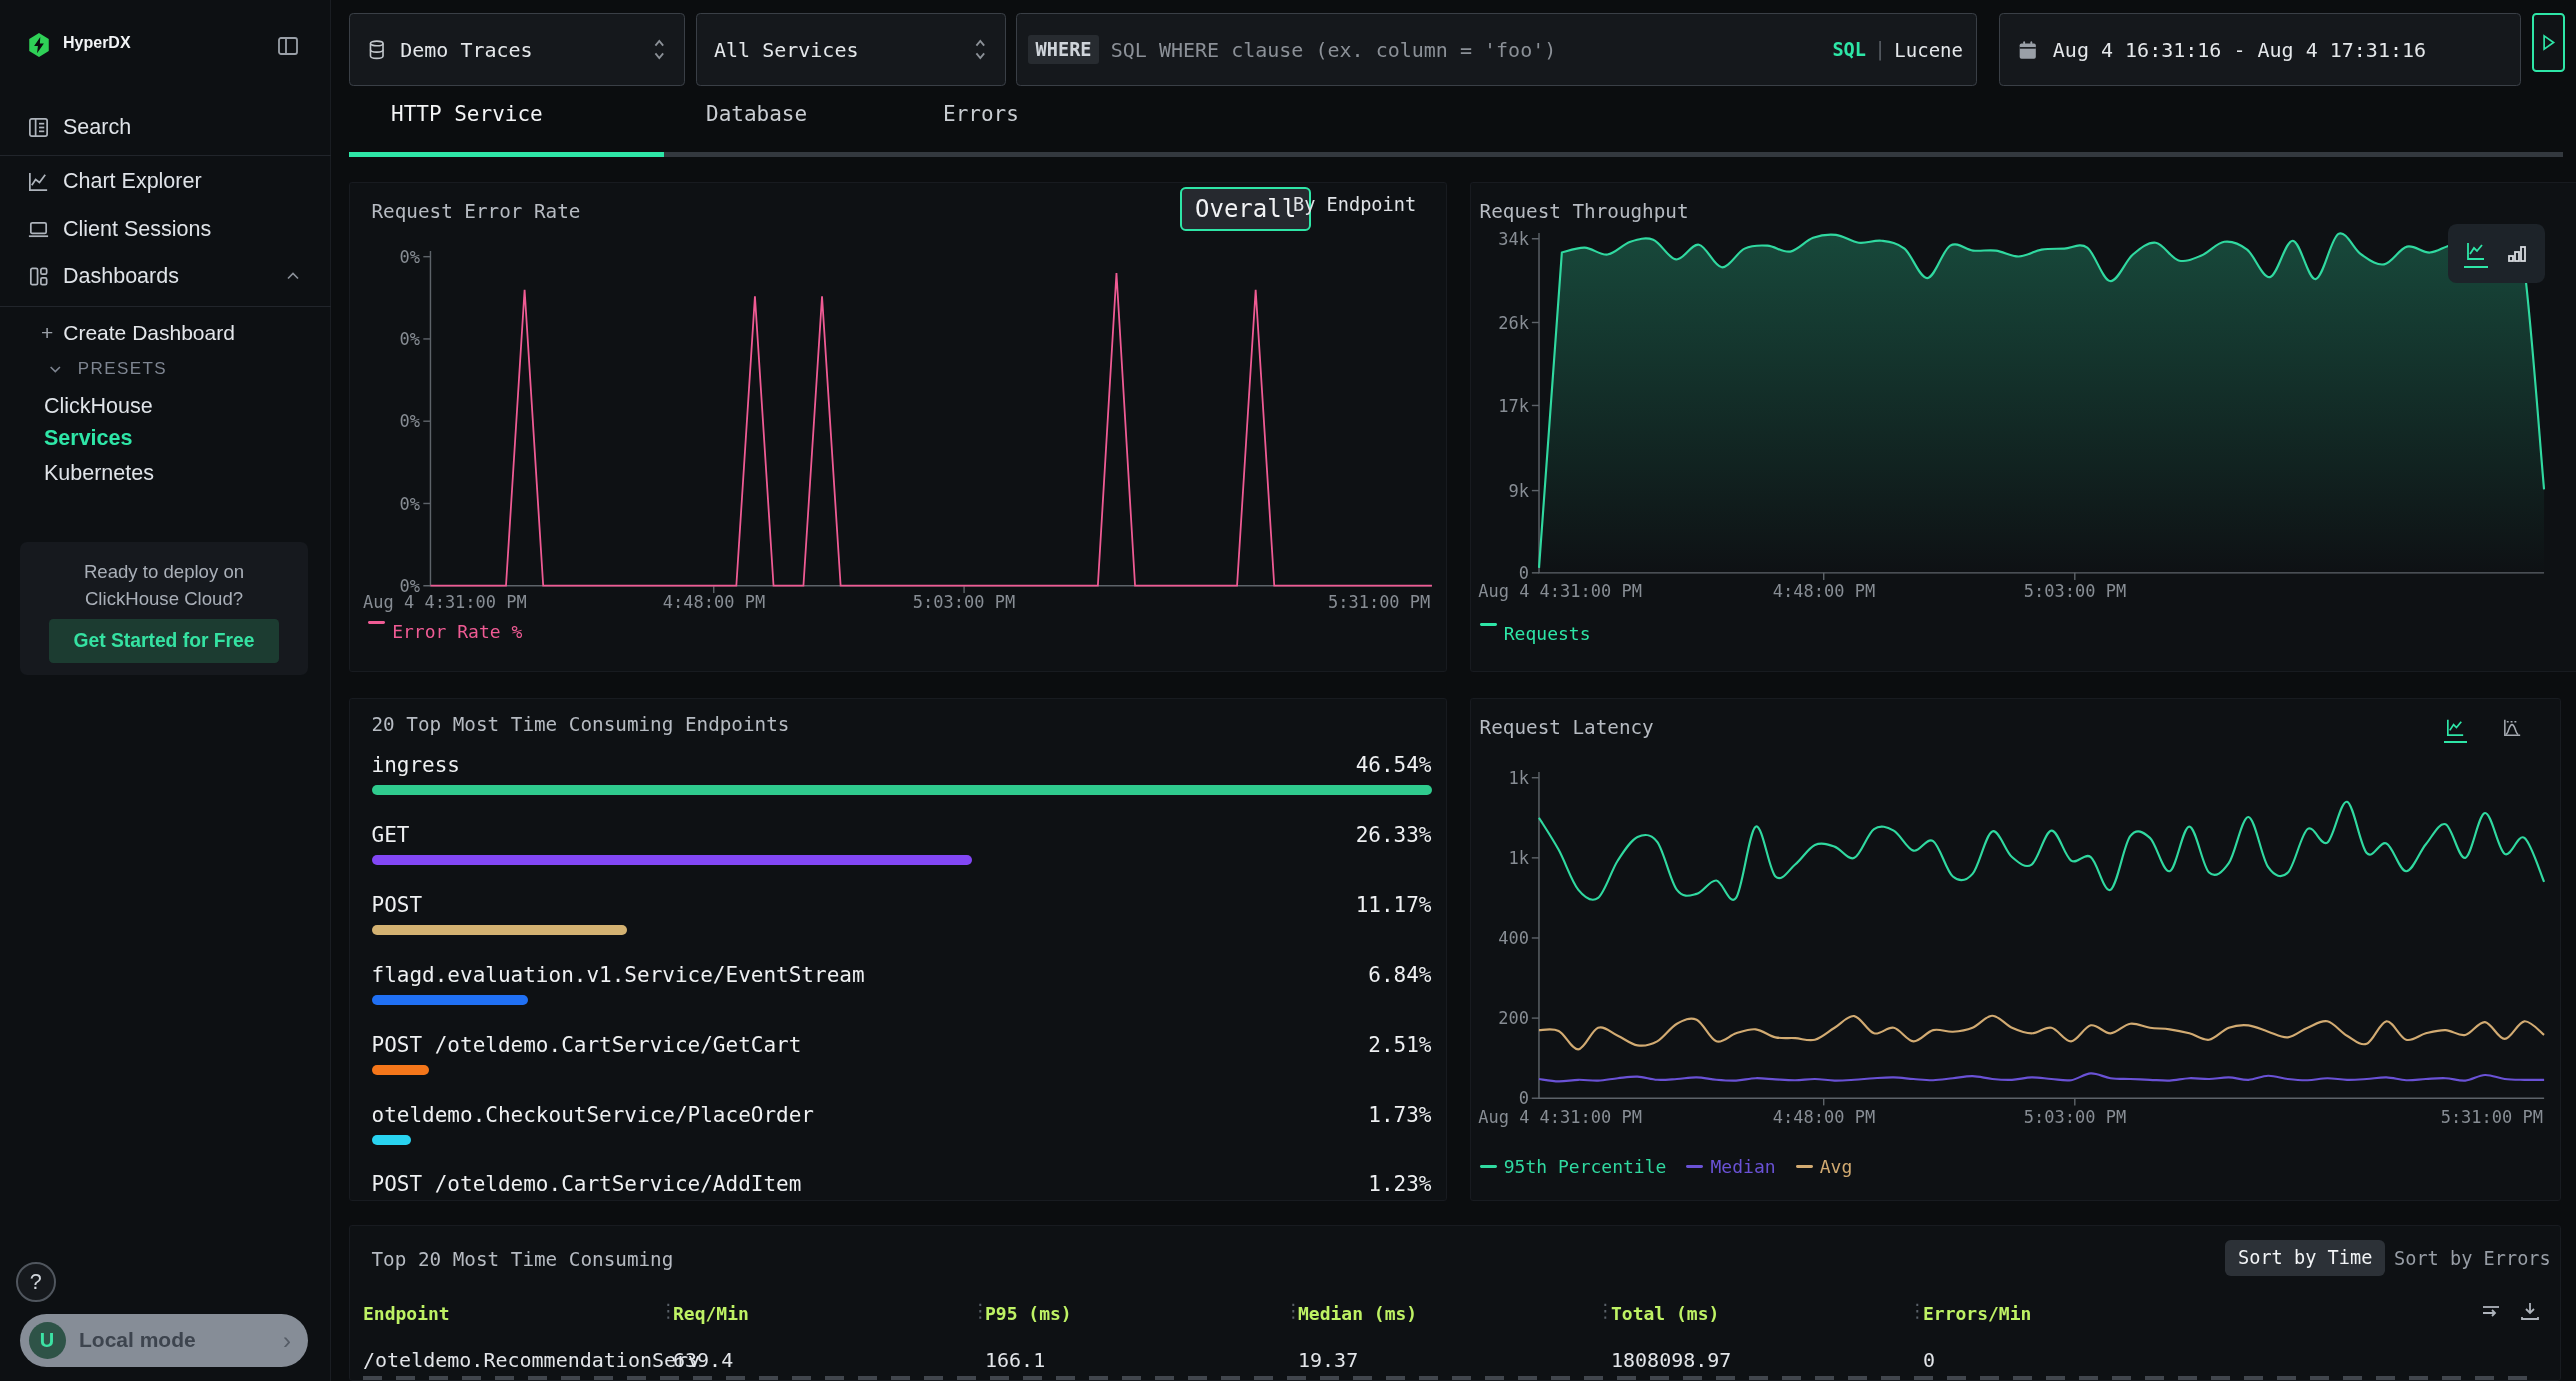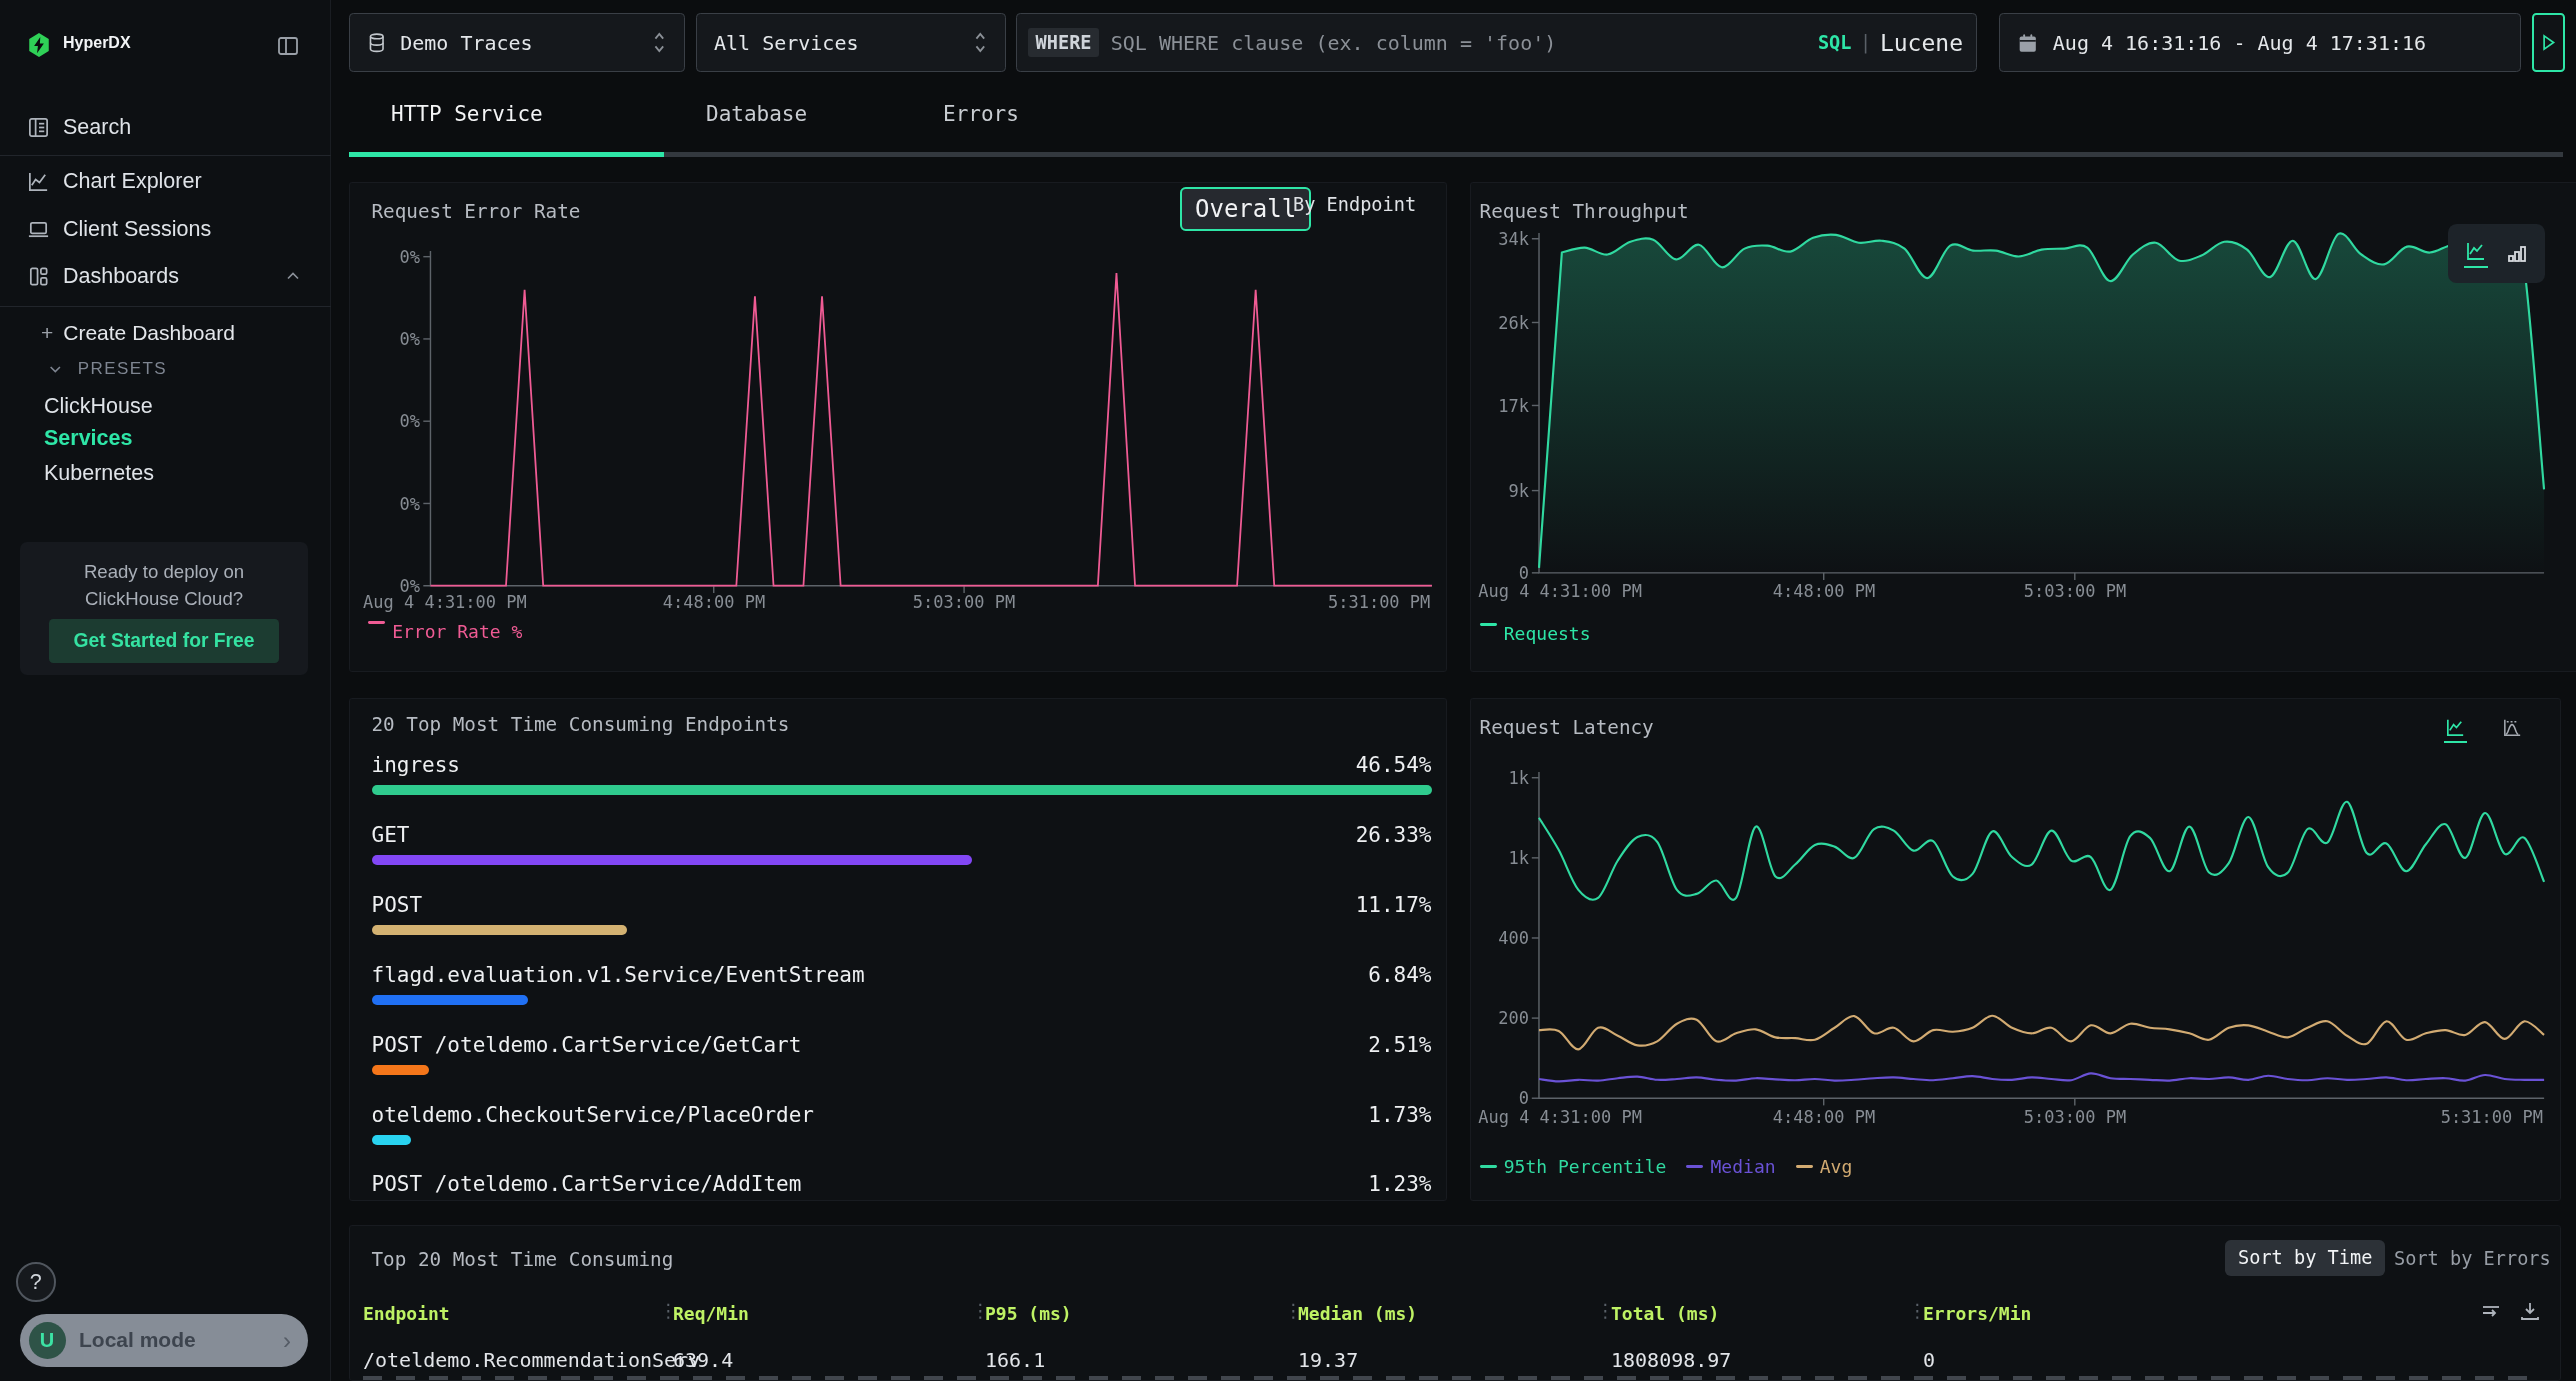--- a/index.html
+++ b/index.html
@@ -19,30 +19,30 @@
   #promo{position:absolute;left:20px;top:542px;width:288px;height:133px;background:#16191e;border-radius:7.2px;text-align:center;}
   #promo .pline{color:#a9afb8;font-size:18.6px;line-height:27px;}
   #promo-cta{position:absolute;left:29px;top:77px;width:230px;height:44px;background:#1c3c31;border-radius:4.3px;color:#35e2a2;font-weight:bold;font-size:19.3px;display:flex;align-items:center;justify-content:center;cursor:pointer;}
   #help-btn{position:absolute;left:15.7px;top:1262px;width:40px;height:40px;border-radius:50%;border:2.1px solid #50565e;background:#16191d;color:#cfd4da;font-size:21.5px;display:flex;align-items:center;justify-content:center;cursor:pointer;}
   #user-pill{position:absolute;left:20px;top:1314px;width:288px;height:53px;border-radius:26.5px;background:#868d97;display:flex;align-items:center;cursor:pointer;}
   #user-avatar{position:absolute;left:8.6px;top:7.9px;width:37px;height:37px;border-radius:50%;background:#2e5347;color:#3ce3a4;font-weight:bold;font-size:20px;display:flex;align-items:center;justify-content:center;}
   #user-label{position:absolute;left:59px;top:14.3px;color:#3d444e;font-weight:bold;font-size:21px;}
   #user-chevron{position:absolute;right:17px;top:13px;color:#555c66;font-size:24px;}
 
   
-  .tb-box{position:absolute;top:13px;height:59px;background:#15181c;border:1.4px solid #3a3f46;border-radius:4.3px;display:flex;align-items:center;}
+  .tb-box{position:absolute;top:13px;height:73px;background:#15181c;border:1.4px solid #3a3f46;border-radius:4.3px;display:flex;align-items:center;}
   .tb-box .sel-text{color:#e4e7ea;font-size:20px;}
   .chevrons{position:absolute;right:15.7px;color:#8b9097;}
   #search-box{left:1016px;width:961px;}
   #where-chip{margin-left:11.4px;background:#272b30;color:#cfd4da;font-weight:bold;font-size:18.6px;padding:4.3px 7.2px;border-radius:2.9px;}
   #search-input{flex:1;background:transparent;border:none;outline:none;color:#c3c8cd;font-size:20px;margin-left:10px;}
   #search-input::placeholder{color:#8b9097;}
   #sql-label{color:#2ee6a7;font-weight:bold;font-size:18.6px;}
   #lang-divider{color:#5a6067;font-size:18.6px;margin:0 8.6px;}
-  #lucene-label{color:#e4e7ea;font-size:23px;margin-right:13px;}
+  #lucene-label{color:#e4e7ea;font-size:19px;margin-right:13px;}
   #play-btn{position:absolute;left:2532px;top:13px;width:33px;height:59px;border:2.1px solid #2ee6a7;border-radius:4.3px;background:#101316;display:flex;align-items:center;justify-content:center;cursor:pointer;}
 
   
   .tab{position:absolute;top:102px;font-size:21px;color:#c9cdd2;cursor:pointer;}
   .tab.active{color:#f4f5f6;}
   #tab-track{position:absolute;left:349px;top:152px;width:2214px;height:5px;background:#33383e;}
   #tab-active-bar{position:absolute;left:349px;top:152px;width:315px;height:5px;background:#2ee6a7;}
 
   
   .panel{position:absolute;background:#0e1114;border:0.7px solid #181b20;border-radius:2.9px;overflow:hidden;}

